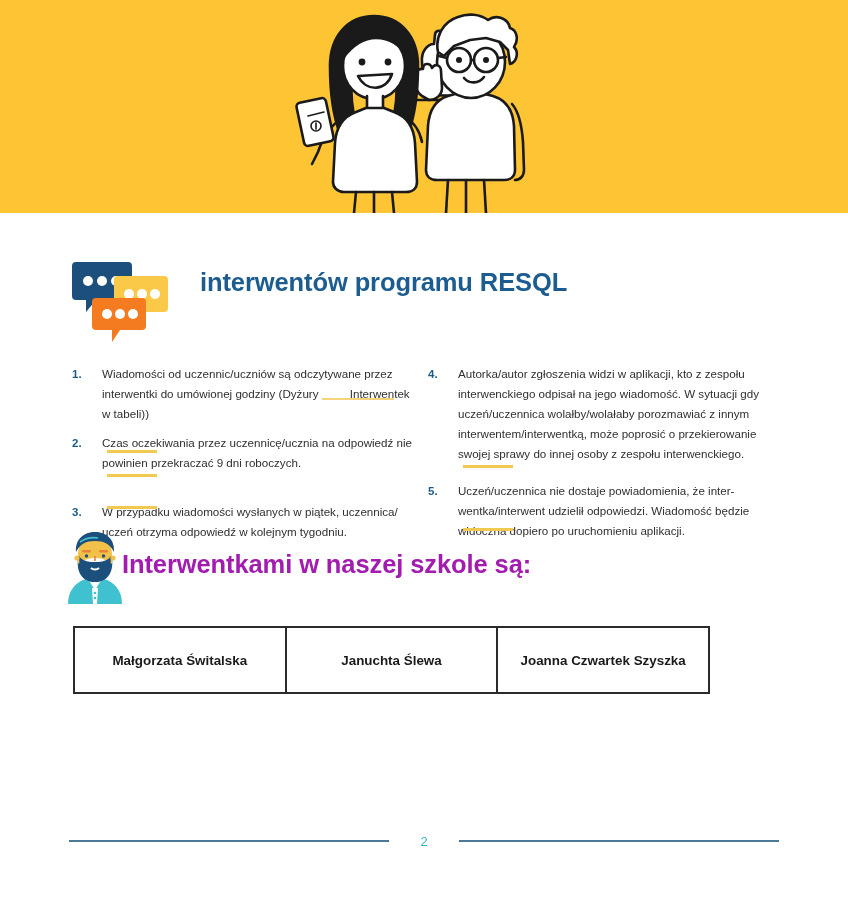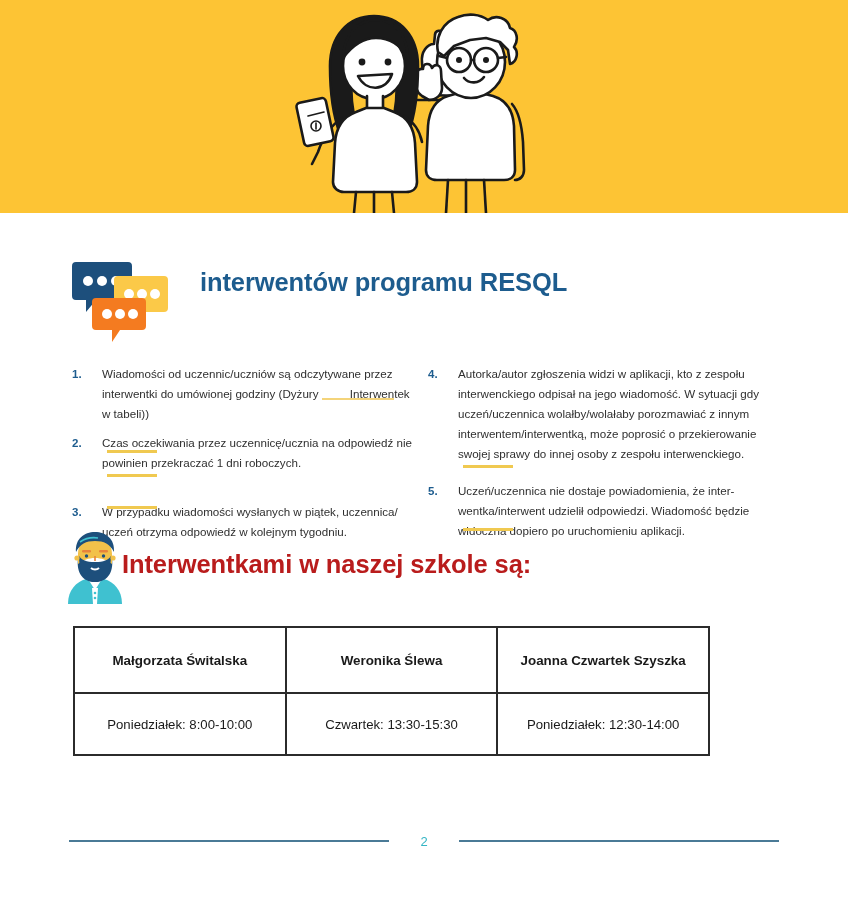--- a/index.html
+++ b/index.html
@@ -116,21 +116,21 @@
     top: 2px;
     width: 58px;
     height: 74px;
   }
   .heading2-title {
     position: absolute;
     left: 122px;
     top: 22px;
     font-size: 25.5px;
     font-weight: bold;
-    color: #b91c1c;
+    color: #a21caf;
     letter-spacing: -0.1px;
   }
 
   
   .schedule-wrap {
     position: absolute;
     left: 73px;
     top: 626px;
     width: 637px;
   }
@@ -298,21 +298,21 @@
   <div class="col col-left">
     <div class="list-item">
       <div class="item-num">1.</div>
       <div class="item-text"><span>Wiadomości od uczennic/uczniów są odczytywane przez interwentki do umówionej godziny (Dyżury </span><span class="hl">Interwen</span><span>tek w tabeli))</span></div>
     </div>
 
     <div class="ybar" style="left:35px; top:86px;"></div>
 
     <div class="list-item">
       <div class="item-num">2.</div>
-      <div class="item-text">Czas oczekiwania przez uczennicę/ucznia na odpowiedź nie powinien przekraczać  1  dni roboczych.</div>
+      <div class="item-text">Czas oczekiwania przez uczennicę/ucznia na odpowiedź nie powinien przekraczać  9  dni roboczych.</div>
     </div>
 
     <div class="ybar" style="left:35px; top:110px;"></div>
 
     <div class="list-item" style="margin-top:29px;">
       <div class="item-num">3.</div>
       <div class="item-text">W przypadku wiadomości wysłanych w piątek, uczennica/ uczeń otrzyma odpowiedź w kolejnym tygodniu.</div>
     </div>
 
     <div class="ybar" style="left:35px; top:142px;"></div>
@@ -375,30 +375,25 @@
     </svg>
   </div>
   <div class="heading2-title">Interwentkami w naszej szkole są:</div>
 </div>
 
 <div class="schedule-wrap">
   <table class="schedule">
     <thead>
       <tr>
         <th>Małgorzata Świtalska</th>
-        <th>Weronika Ślewa</th>
+        <th>Januchta Ślewa</th>
         <th>Joanna Czwartek Szyszka</th>
       </tr>
     </thead>
     <tbody>
-      <tr>
-        <td>Poniedziałek: 8:00-10:00</td>
-        <td>Czwartek: 13:30-15:30</td>
-        <td>Poniedziałek: 12:30-14:00</td>
-      </tr>
     </tbody>
   </table>
 </div>
 
 <div class="footer">
   <div class="footer-rule footer-rule-left"></div>
   <div class="footer-page">2</div>
   <div class="footer-rule footer-rule-right"></div>
 </div>
 

